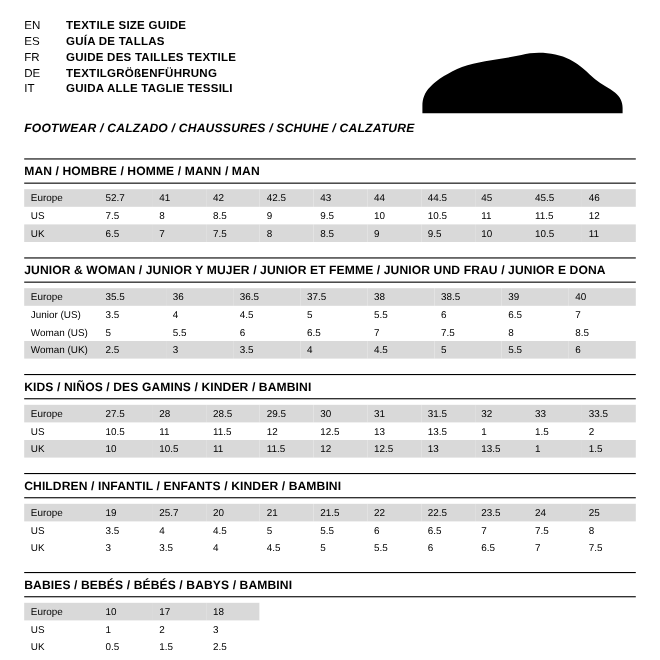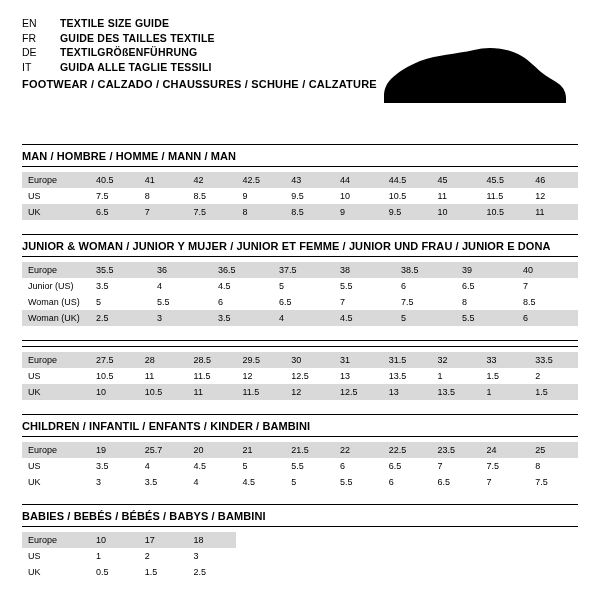--- a/index.html
+++ b/index.html
@@ -51,21 +51,22 @@
     right: 10px;
     top: 18px;
     width: 190px;
     height: 80px;
   }
 
   .footwear-title {
     font-size: 11px;
     font-weight: bold;
     letter-spacing: 0.2px;
-    margin-top: 2px;
+    margin-top: 20px;
+    font-style: italic;
   }
 
   
   .section {
     margin-top: 14px;
   }
   .section-title {
     font-size: 11px;
     font-weight: bold;
     letter-spacing: 0.1px;
@@ -101,20 +102,24 @@
 <body>
 
 <div class="page">
 
   <div class="header">
     <table class="lang-table">
       <tbody>
         <tr>
           <td class="lang-code">EN</td>
           <td class="lang-name">TEXTILE SIZE GUIDE</td>
+        </tr>
+        <tr>
+          <td class="lang-code">ES</td>
+          <td class="lang-name">GUÍA DE TALLAS</td>
         </tr>
         <tr>
           <td class="lang-code">FR</td>
           <td class="lang-name">GUIDE DES TAILLES TEXTILE</td>
         </tr>
         <tr>
           <td class="lang-code">DE</td>
           <td class="lang-name">TEXTILGRÖßENFÜHRUNG</td>
         </tr>
         <tr>
@@ -139,21 +144,21 @@
   <div class="section">
     <div class="rule"></div>
     <div class="spacer-5"></div>
     <div class="section-title">MAN / HOMBRE / HOMME / MANN / MAN</div>
     <div class="rule"></div>
     <div class="spacer-5"></div>
     <table class="size">
       <tbody>
         <tr class="shaded">
           <td class="lbl">Europe</td>
-          <td>40.5</td>
+          <td>52.7</td>
           <td>41</td>
           <td>42</td>
           <td>42.5</td>
           <td>43</td>
           <td>44</td>
           <td>44.5</td>
           <td>45</td>
           <td>45.5</td>
           <td>46</td>
         </tr>
@@ -239,20 +244,21 @@
           <td>5.5</td>
           <td>6</td>
         </tr>
       </tbody>
     </table>
   </div>
 
   <div class="section">
     <div class="rule"></div>
     <div class="spacer-5"></div>
+    <div class="section-title">KIDS / NIÑOS / DES GAMINS / KINDER / BAMBINI</div>
     <div class="rule"></div>
     <div class="spacer-5"></div>
     <table class="size">
       <tbody>
         <tr class="shaded">
           <td class="lbl">Europe</td>
           <td>27.5</td>
           <td>28</td>
           <td>28.5</td>
           <td>29.5</td>

